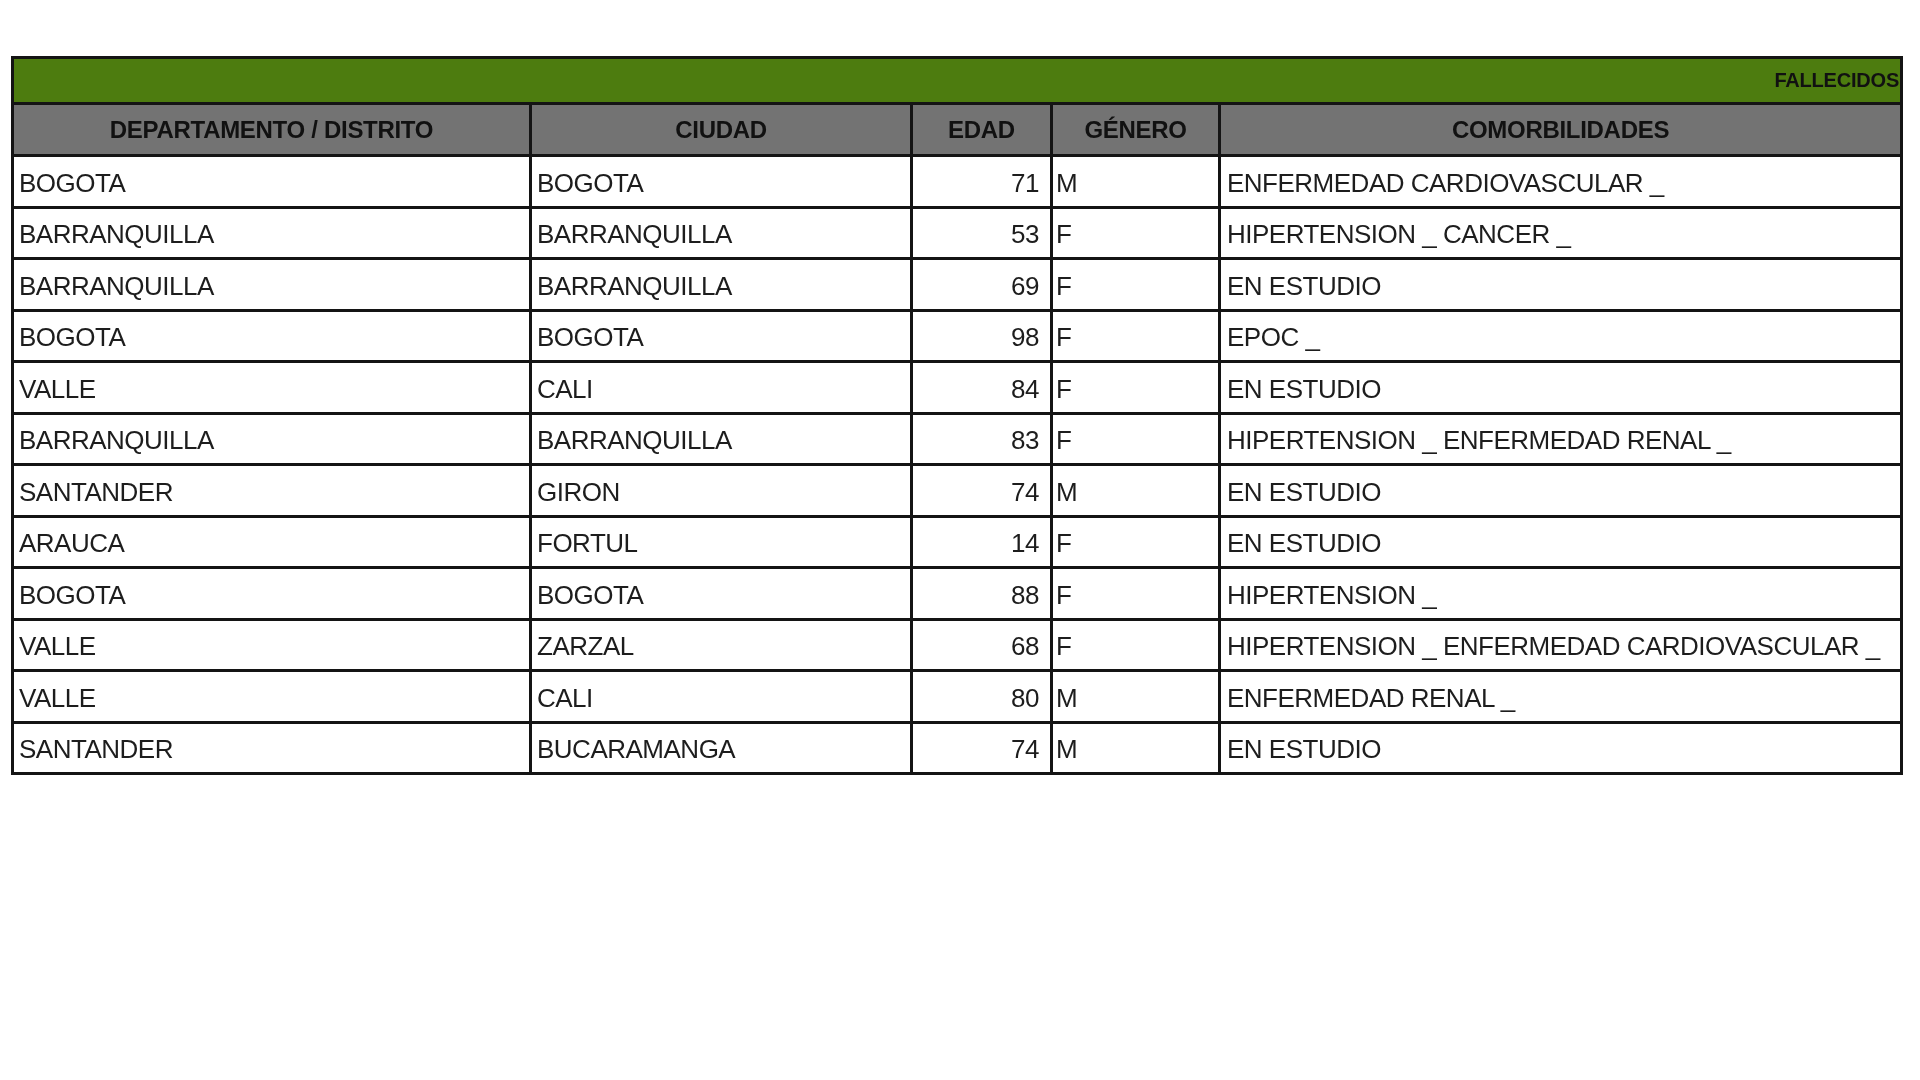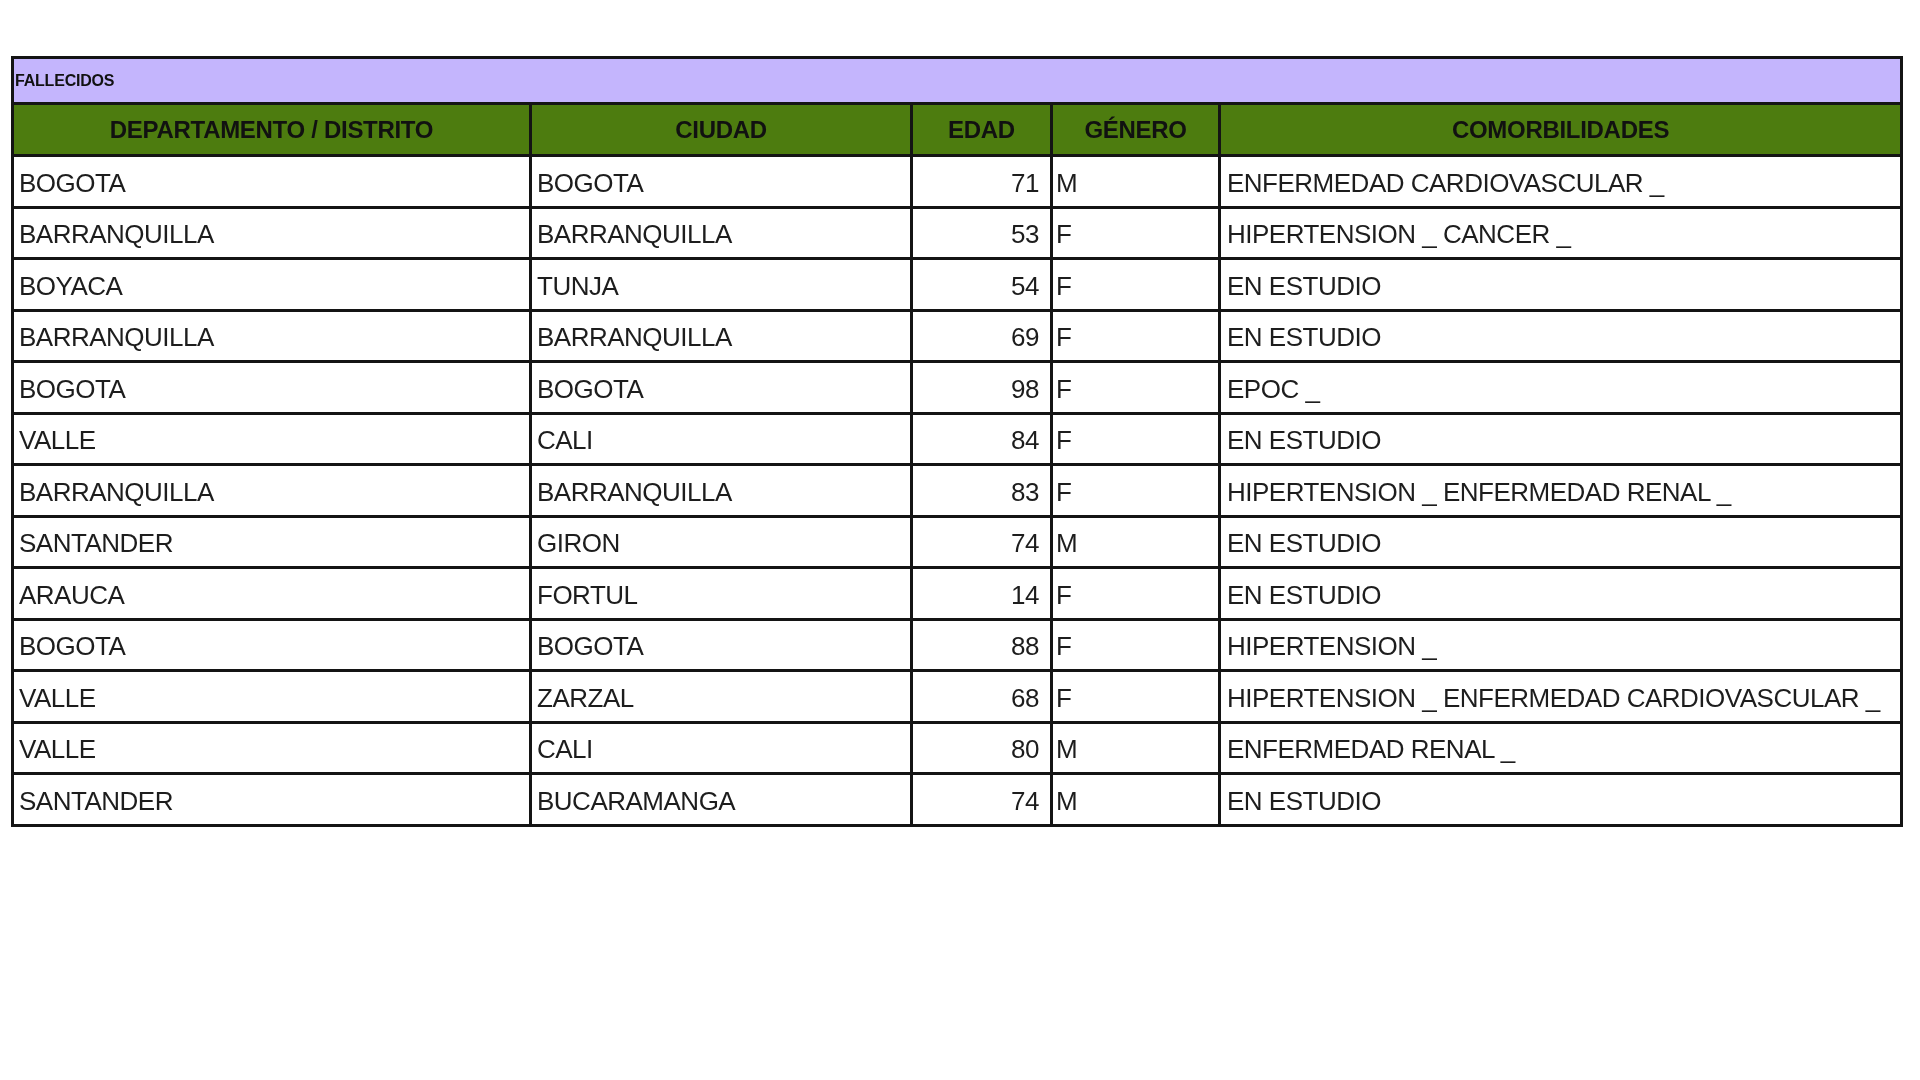--- a/index.html
+++ b/index.html
@@ -18,31 +18,31 @@
     top: 56px;
     width: 1889px;
     table-layout: fixed;
     border-collapse: collapse;
   }
   table.fallecidos, table.fallecidos th, table.fallecidos td {
     border: 3px solid #141414;
   }
   tr.title-row td {
     height: 46px;
-    text-align: left;
+    text-align: right;
     vertical-align: middle;
     font-weight: bold;
-    font-size: 16px;
+    font-size: 20px;
     letter-spacing: -0.2px;
     color: #111111;
-    background: #c4b5fd;
+    background: #4d7c0f;
   }
   tr.header-row th {
     height: 52px;
-    background: #4d7c0f;
+    background: #737373;
     text-align: center;
     vertical-align: middle;
     font-weight: bold;
     font-size: 24px;
     letter-spacing: -0.3px;
     color: #111111;
   }
   tbody td {
     height: 51.5px;
     background: #ffffff;
@@ -89,27 +89,20 @@
           <td class="cell-edad">71</td>
           <td class="cell-genero">M</td>
           <td class="cell-comorbilidades">ENFERMEDAD CARDIOVASCULAR _</td>
         </tr>
         <tr>
           <td class="cell-departamento">BARRANQUILLA</td>
           <td class="cell-ciudad">BARRANQUILLA</td>
           <td class="cell-edad">53</td>
           <td class="cell-genero">F</td>
           <td class="cell-comorbilidades">HIPERTENSION _ CANCER _</td>
-        </tr>
-        <tr>
-          <td class="cell-departamento">BOYACA</td>
-          <td class="cell-ciudad">TUNJA</td>
-          <td class="cell-edad">54</td>
-          <td class="cell-genero">F</td>
-          <td class="cell-comorbilidades">EN ESTUDIO</td>
         </tr>
         <tr>
           <td class="cell-departamento">BARRANQUILLA</td>
           <td class="cell-ciudad">BARRANQUILLA</td>
           <td class="cell-edad">69</td>
           <td class="cell-genero">F</td>
           <td class="cell-comorbilidades">EN ESTUDIO</td>
         </tr>
         <tr>
           <td class="cell-departamento">BOGOTA</td>

